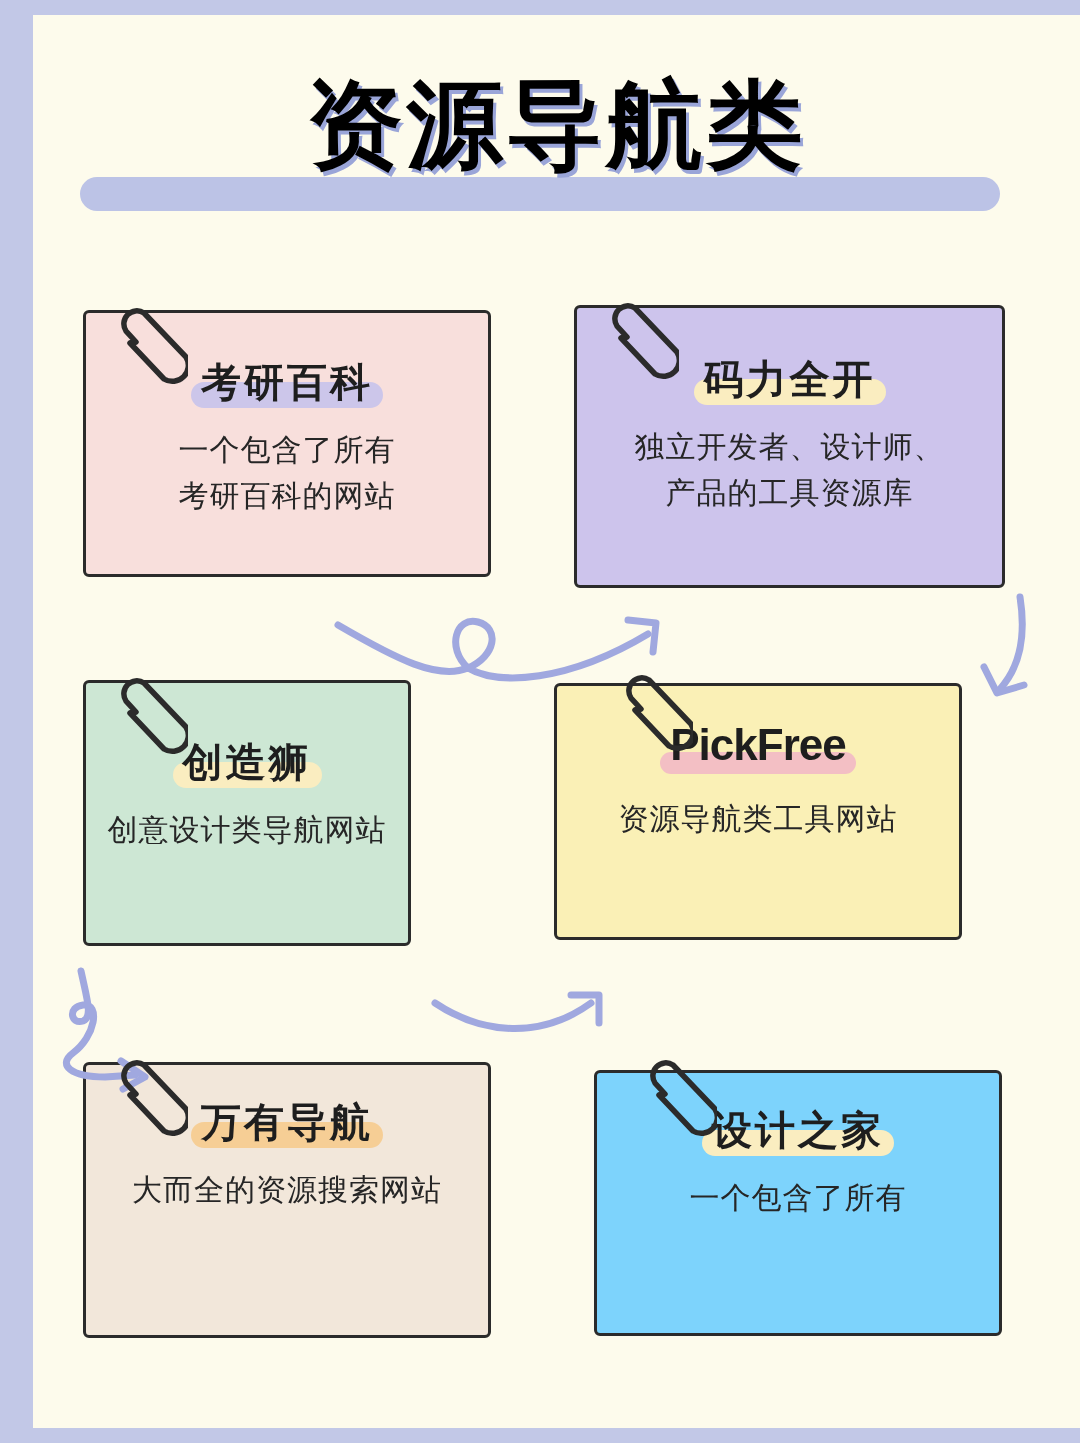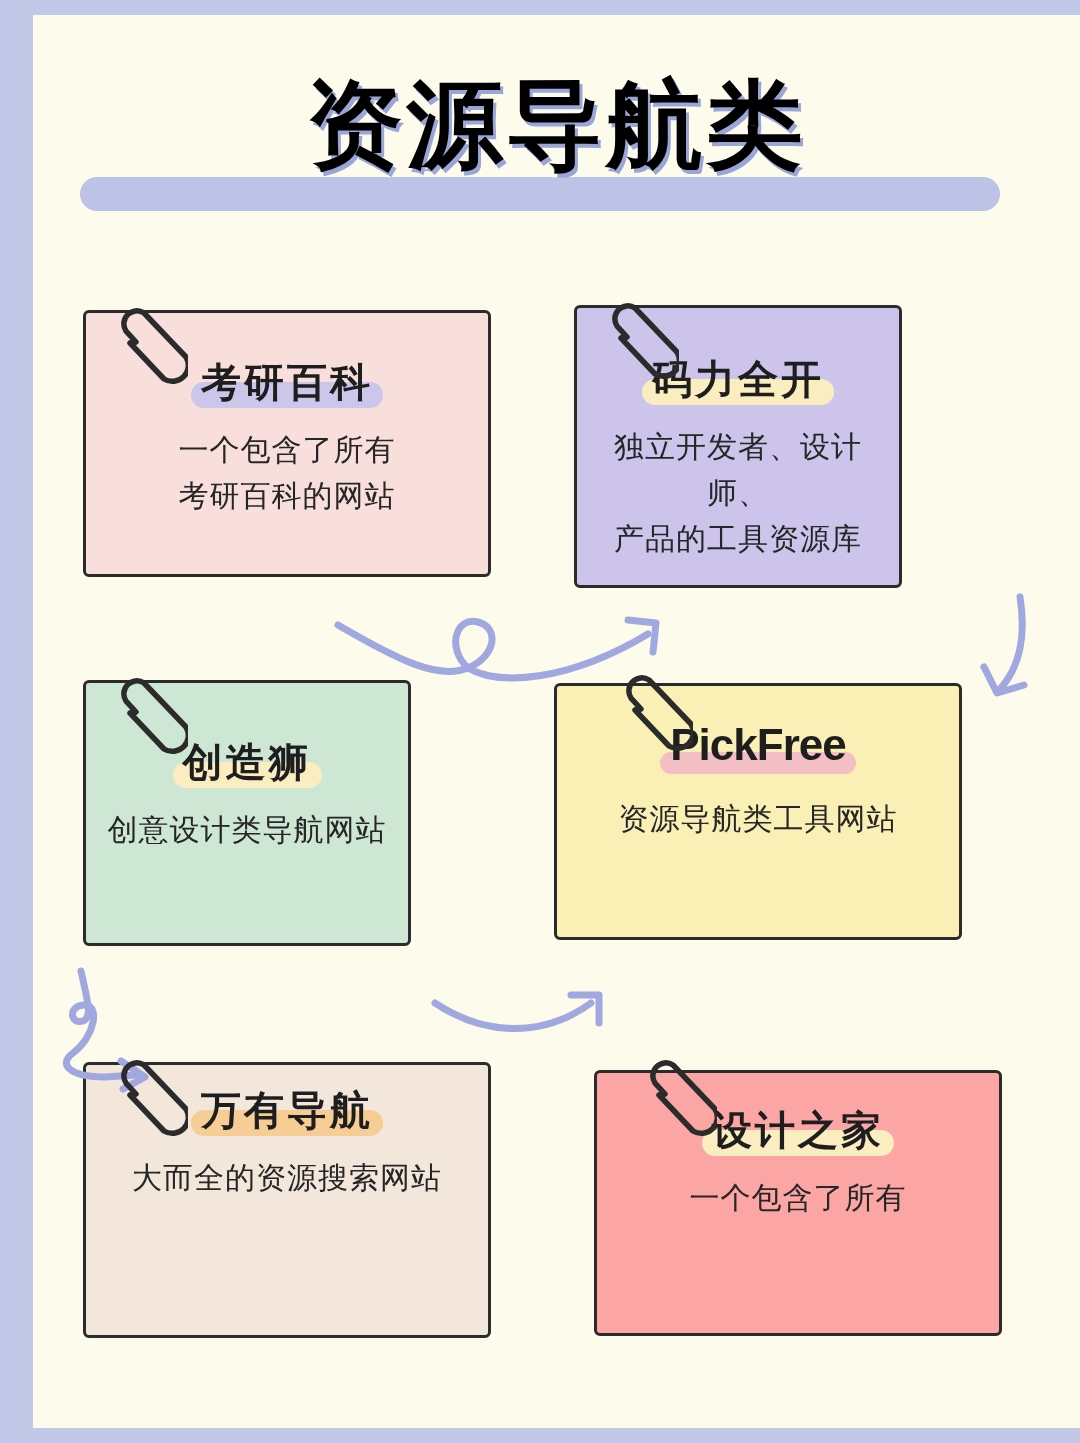--- a/index.html
+++ b/index.html
@@ -154,21 +154,21 @@
           <span class="card-title-hl" style="background:#CCC6EA;"></span>
           <span class="card-title">考研百科</span>
         </div>
         <div class="card-desc">
           <div>一个包含了所有</div>
           <div>考研百科的网站</div>
         </div>
       </div>
     </div>
 
-    <div class="card" style="left:541px; top:290px; width:328px; height:283px; background:#CDC4EC;text-decoration:underline;">
+    <div class="card" style="left:541px; top:290px; width:431px; height:283px; background:#CDC4EC;text-decoration:underline;">
       <svg class="clip" viewBox="0 0 78 104">
         <path d="M20 52 L54 88 a16 16 0 0 0 22 -22 L34 22 a13 13 0 0 0 -18 18 L26 51" fill="none" stroke="#2B2B2B" stroke-width="5.5" stroke-linecap="round"></path>
       </svg>
       <div class="card-inner" style="top:42px;">
         <div class="card-title-wrap">
           <span class="card-title-hl" style="background:#FAEDC0;"></span>
           <span class="card-title">码力全开</span>
         </div>
         <div class="card-desc">
           <div>独立开发者、设计师、</div>
@@ -204,32 +204,32 @@
         <div class="card-desc" style="margin-top:22px;">
           <div>资源导航类工具网站</div>
         </div>
       </div>
     </div>
 
     <div class="card" style="left:50px; top:1047px; width:408px; height:276px; background:#F2E7DA;">
       <svg class="clip" viewBox="0 0 78 104">
         <path d="M20 52 L54 88 a16 16 0 0 0 22 -22 L34 22 a13 13 0 0 0 -18 18 L26 51" fill="none" stroke="#2B2B2B" stroke-width="5.5" stroke-linecap="round"></path>
       </svg>
-      <div class="card-inner" style="top:16px;text-align:center;">
+      <div class="card-inner" style="top:28px;text-align:center;">
         <div class="card-title-wrap">
           <span class="card-title-hl" style="background:#F6CE95;"></span>
           <span class="card-title">万有导航</span>
         </div>
         <div class="card-desc">
           <div>大而全的资源搜索网站</div>
         </div>
       </div>
     </div>
 
-    <div class="card" style="left:561px; top:1055px; width:408px; height:266px; background:#fca5a5;">
+    <div class="card" style="left:561px; top:1055px; width:408px; height:266px; background:#7dd3fc;">
       <svg class="clip" viewBox="0 0 78 104" style="left:42px; top:-30px;">
         <path d="M20 52 L54 88 a16 16 0 0 0 22 -22 L34 22 a13 13 0 0 0 -18 18 L26 51" fill="none" stroke="#2B2B2B" stroke-width="5.5" stroke-linecap="round"></path>
       </svg>
       <div class="card-inner" style="top:28px;">
         <div class="card-title-wrap">
           <span class="card-title-hl" style="background:#FAEDC0;"></span>
           <span class="card-title">设计之家</span>
         </div>
         <div class="card-desc">
           <div>一个包含了所有</div>

